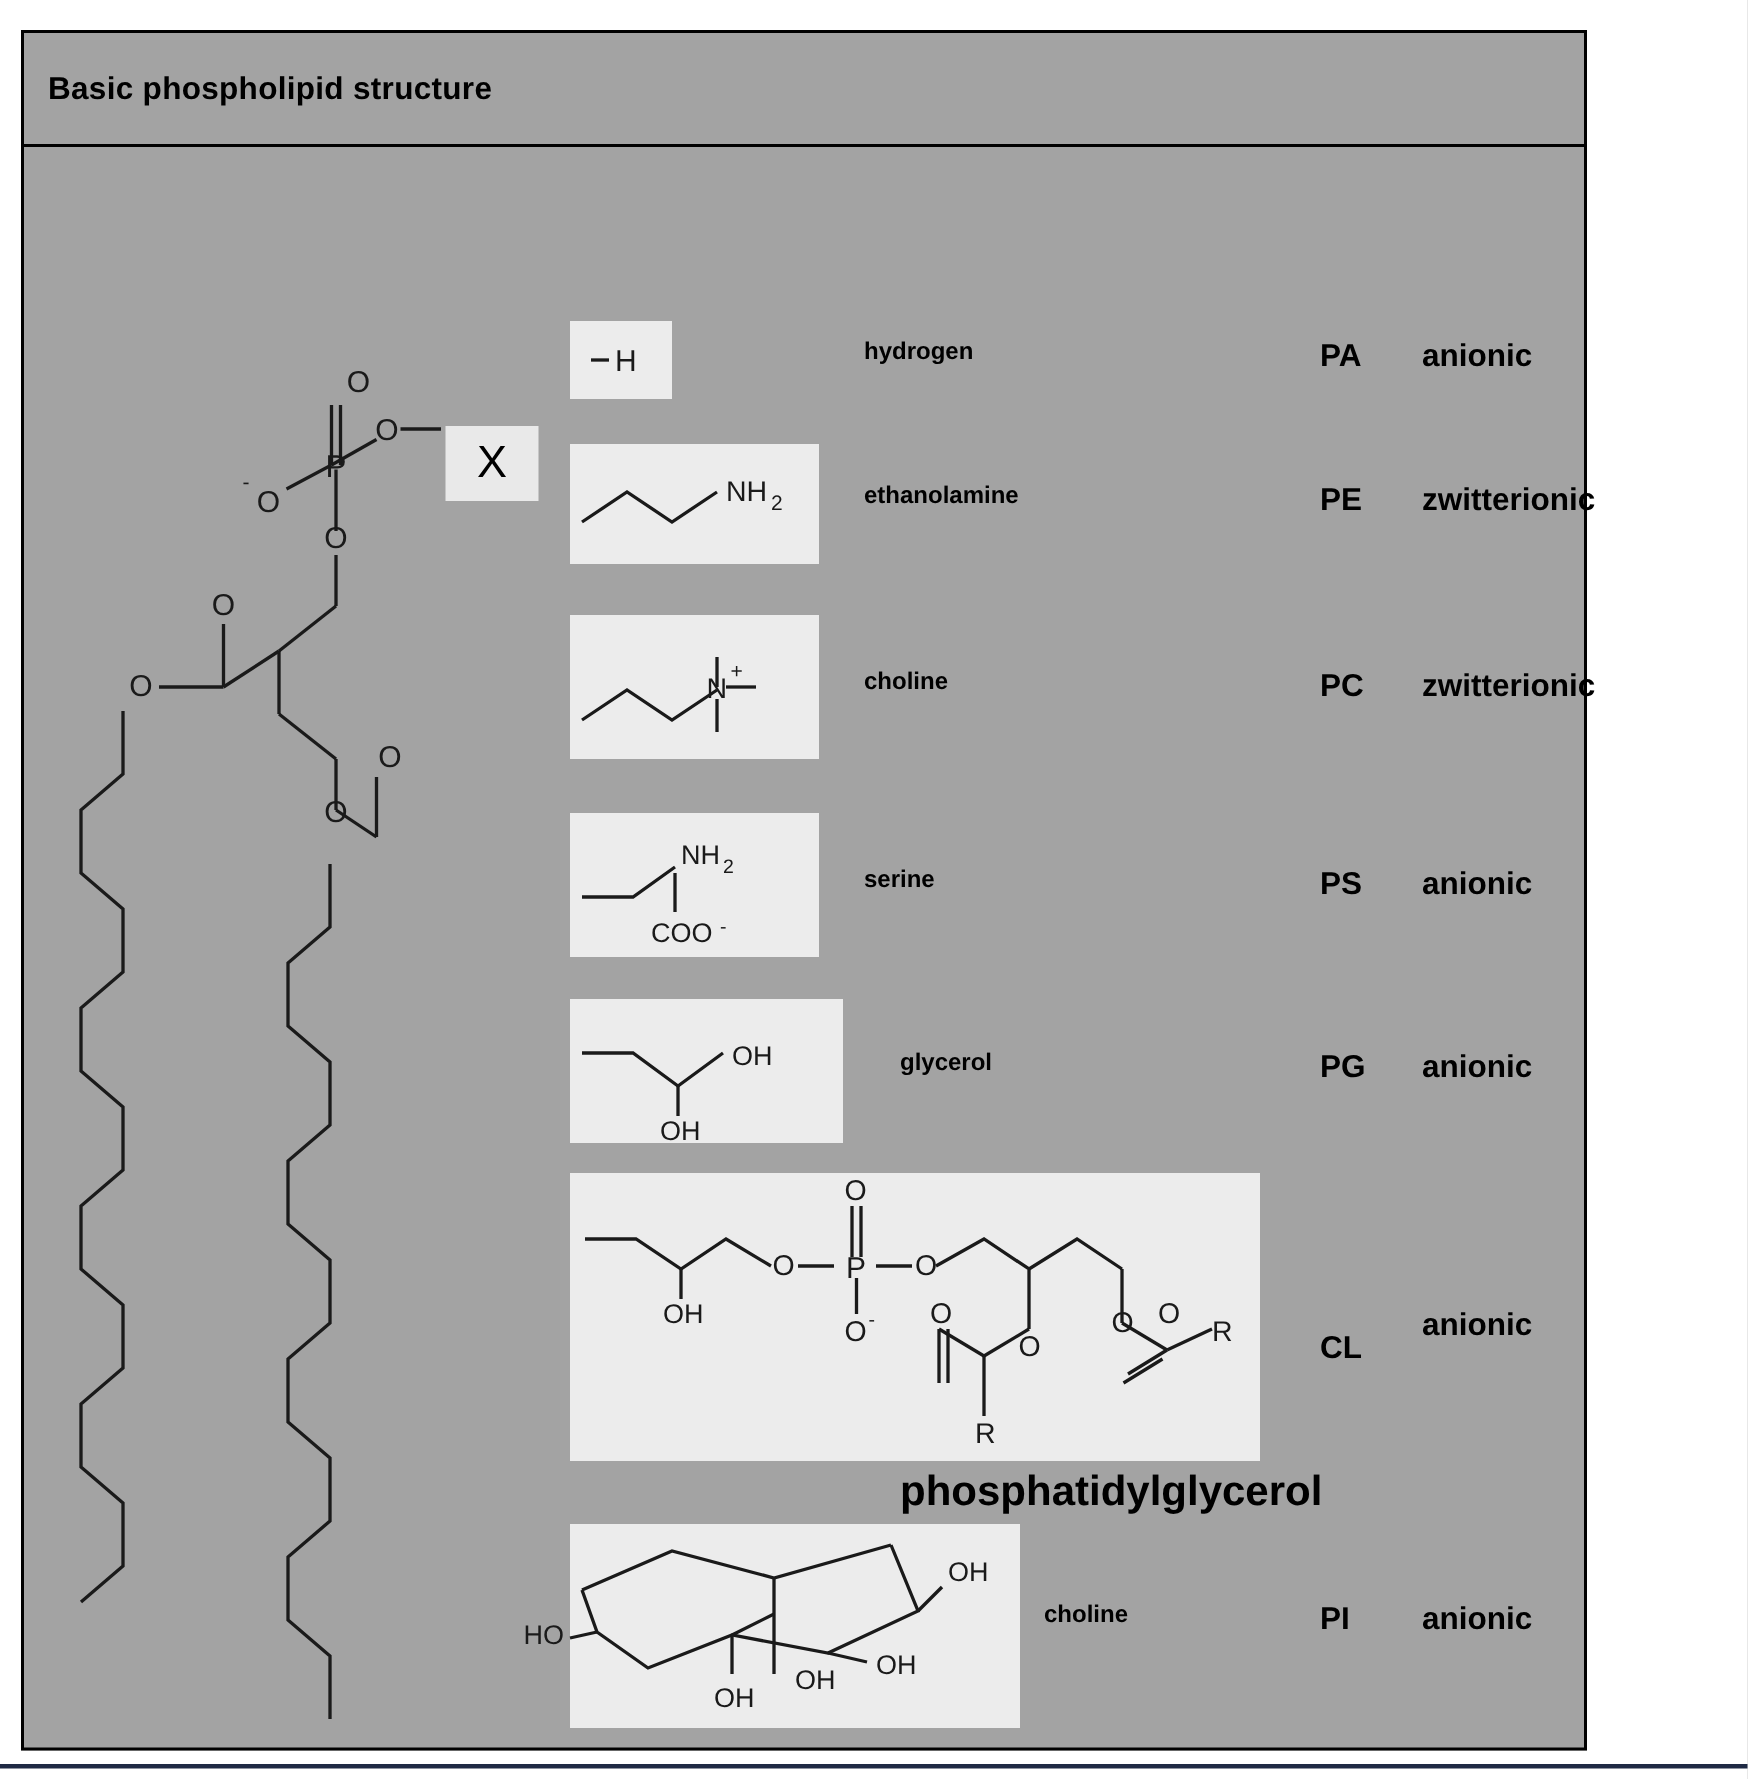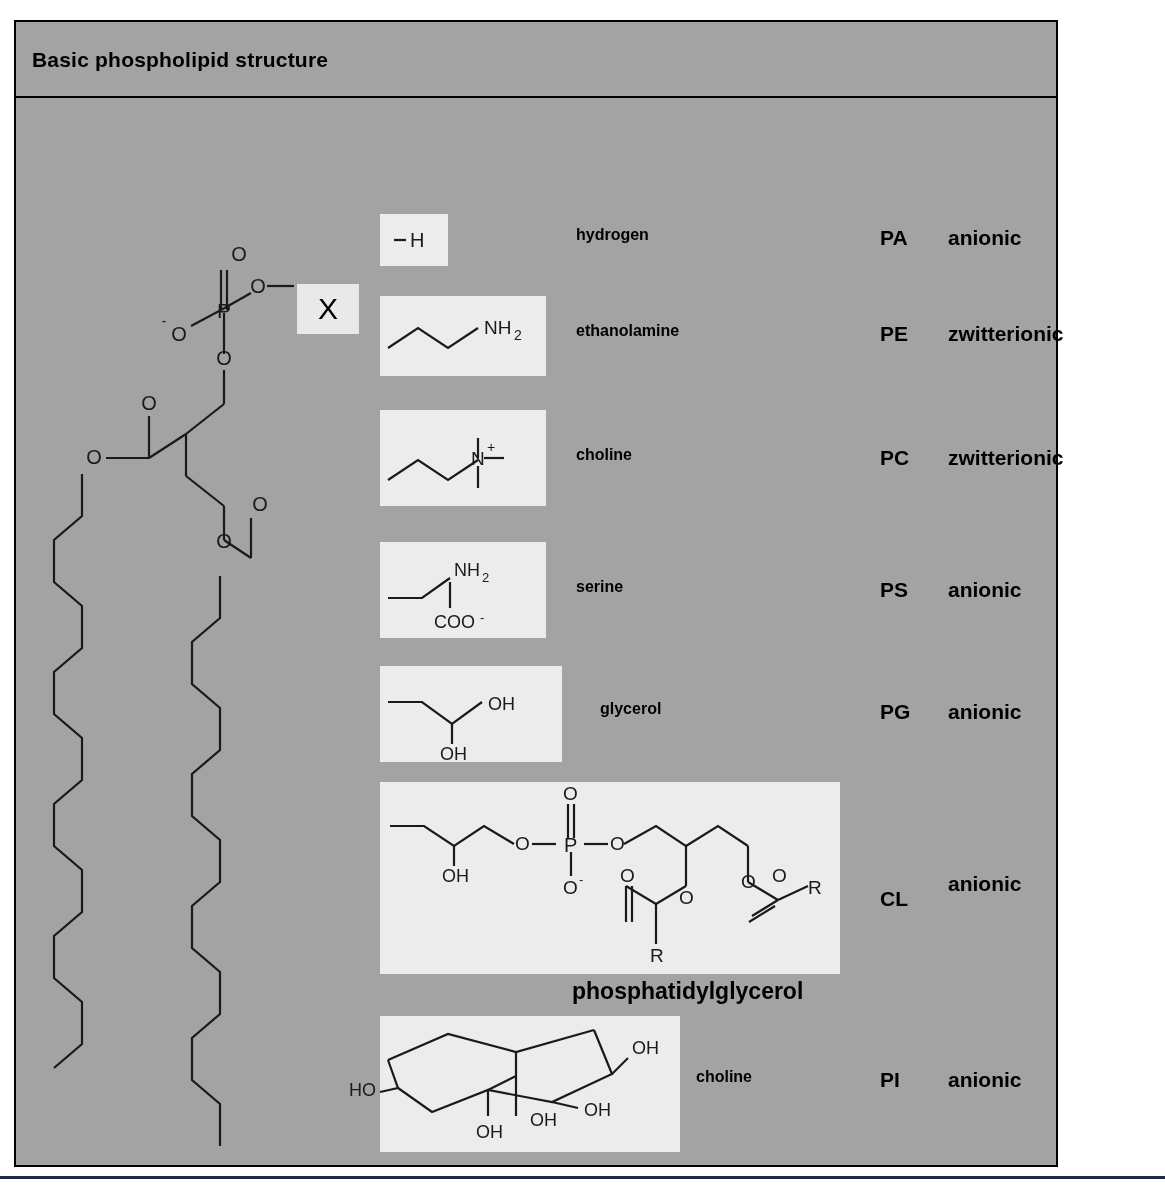--- a/index.html
+++ b/index.html
@@ -99,23 +99,24 @@
     white-space: nowrap;
   }
   .charge {
     position: absolute;
     font-size: 21px;
     font-weight: bold;
     white-space: nowrap;
   }
   .cl-caption {
     position: absolute;
-    font-size: 23px;
+    font-size: 28px;
     font-weight: bold;
     white-space: nowrap;
+    margin-left: 28px;
   }
   svg { display: block; overflow: visible; }
   .lbl { font-family: "Liberation Sans", sans-serif; font-size: 18px; fill: #1a1a1a; }
   .lbl-sm { font-family: "Liberation Sans", sans-serif; font-size: 13px; fill: #1a1a1a; }
   .bottom-line {
     position: absolute;
     left: 0;
     top: 1176px;
     width: 1165px;
     height: 3px;

